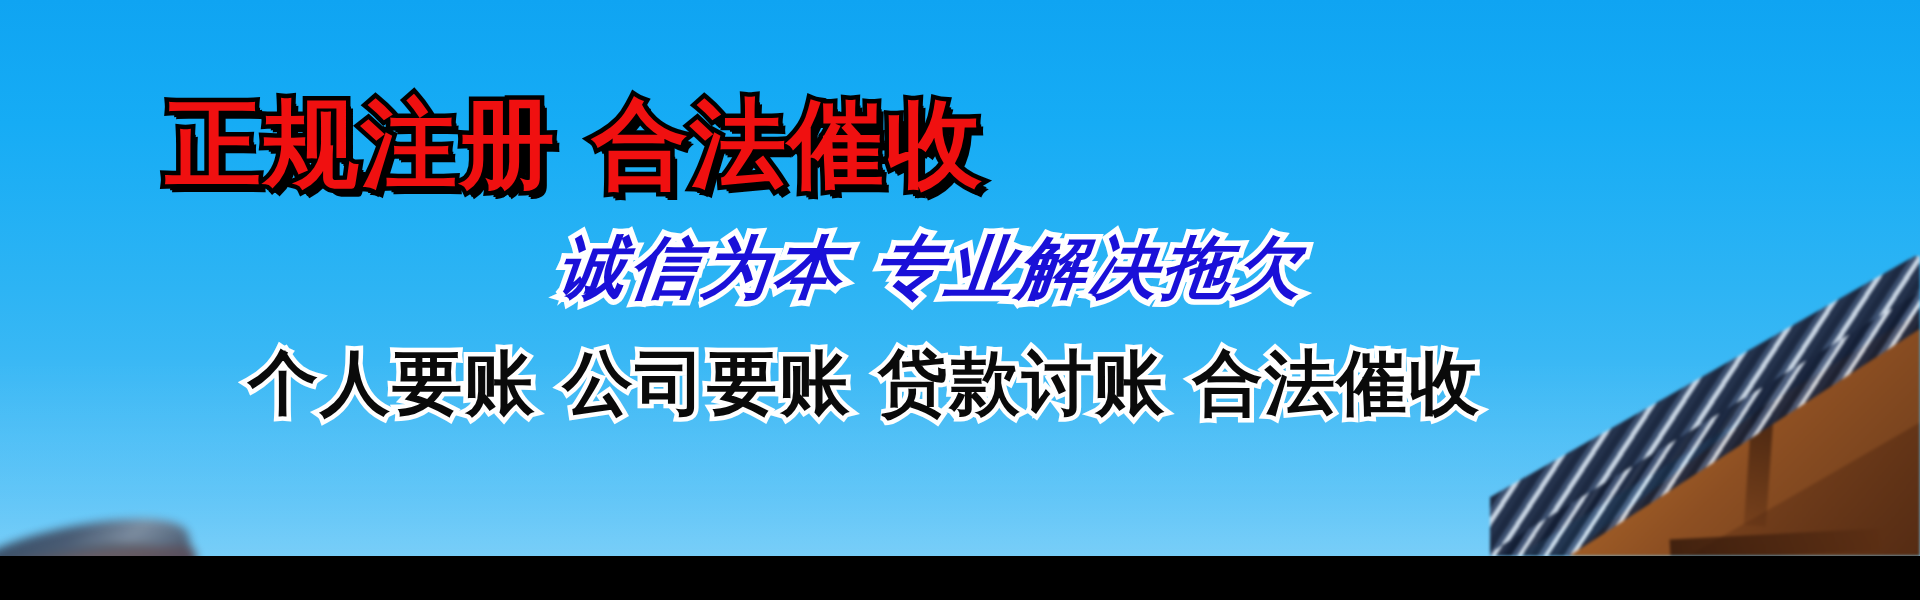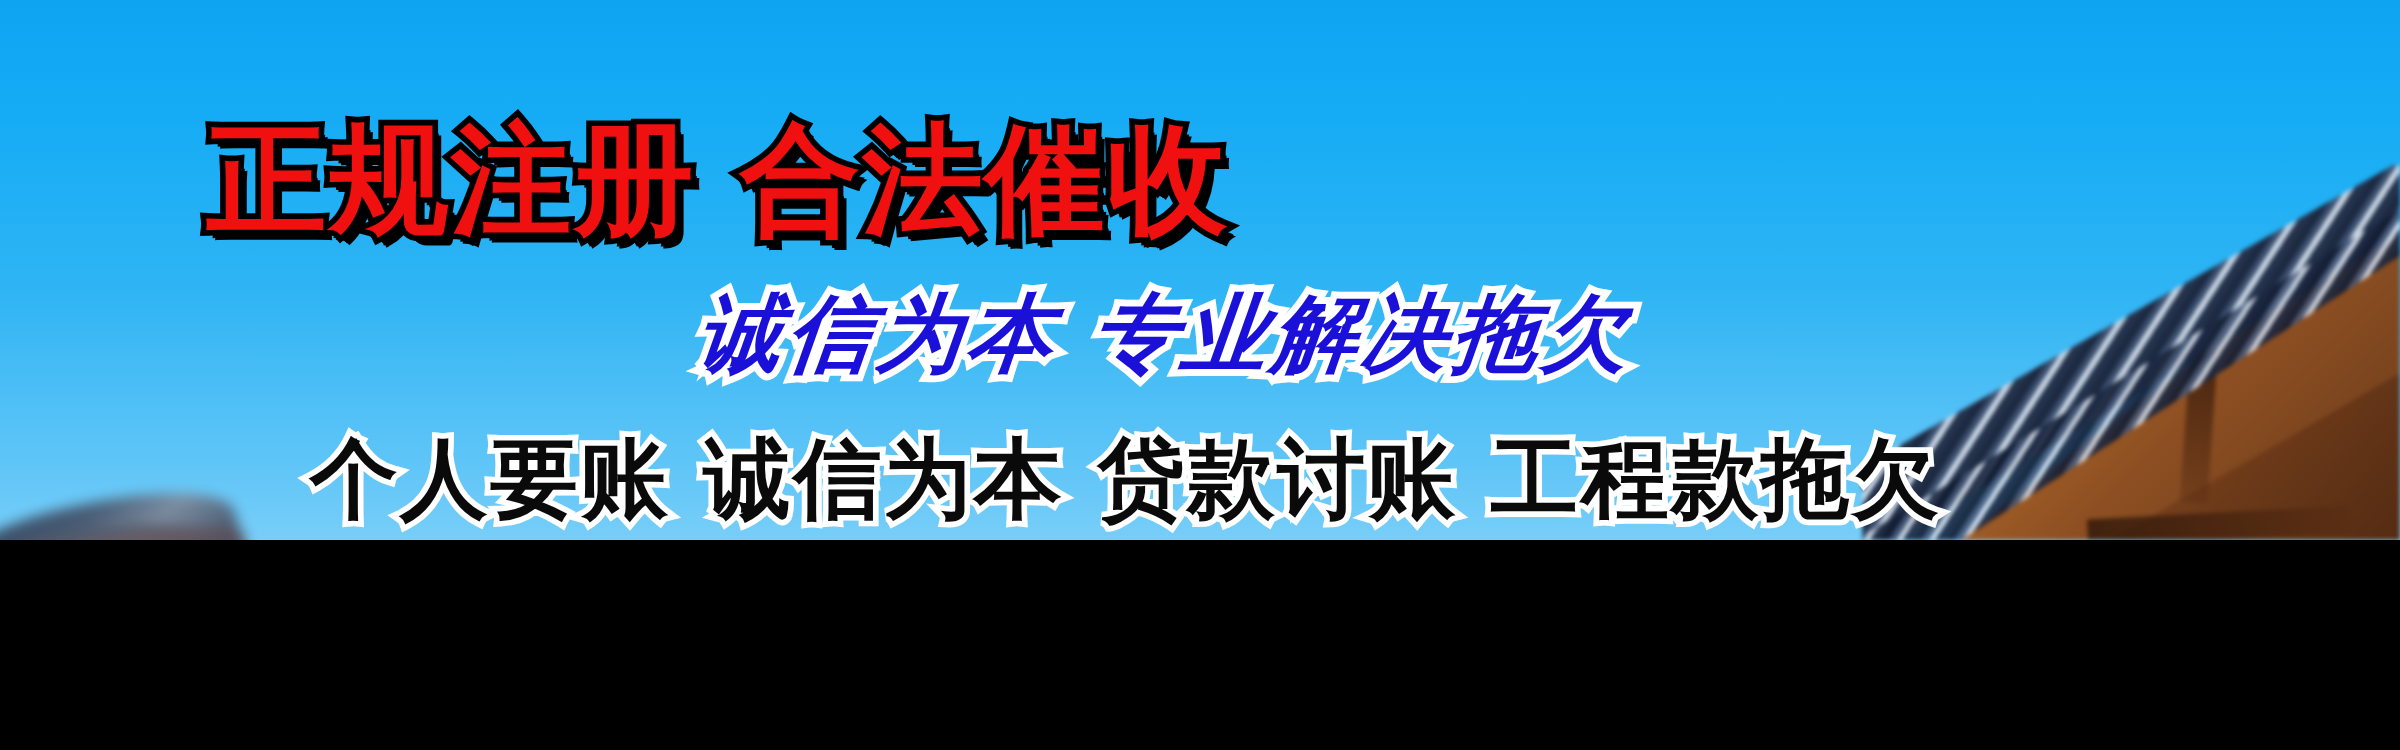--- a/index.html
+++ b/index.html
@@ -4,21 +4,21 @@
 <style>
   html, body {
     margin: 0;
     padding: 0;
     background: #000;
   }
 
   #banner {
     position: relative;
     width: 1920px;
-    height: 432px;
+    height: 556px;
     overflow: hidden;
     font-family: "DejaVu Sans", "Liberation Sans", sans-serif;
   }
 
   
   .sky {
     position: absolute;
     inset: 0;
     background: linear-gradient(to bottom, #0FA4F2 0%, #16ACF5 22%, #2DB4F4 52%, #46BCF6 78%, #5AC3F7 100%);
   }
@@ -230,16 +230,16 @@
     <div class="beam2"></div>
     <div class="tile-edge"></div>
     <div class="tile-edge2"></div>
   </div>
 
   <div class="content">
     <div class="line headline">正规注册 合法催收</div>
 
     <div class="line tagline">诚信为本  专业解决拖欠</div>
 
-    <div class="line services">个人要账 诚信为本 贷款讨账 工程款拖欠</div>
+    <div class="line services">个人要账 公司要账 贷款讨账 合法催收</div>
   </div>
 
 </div>
 
 </body></html>

